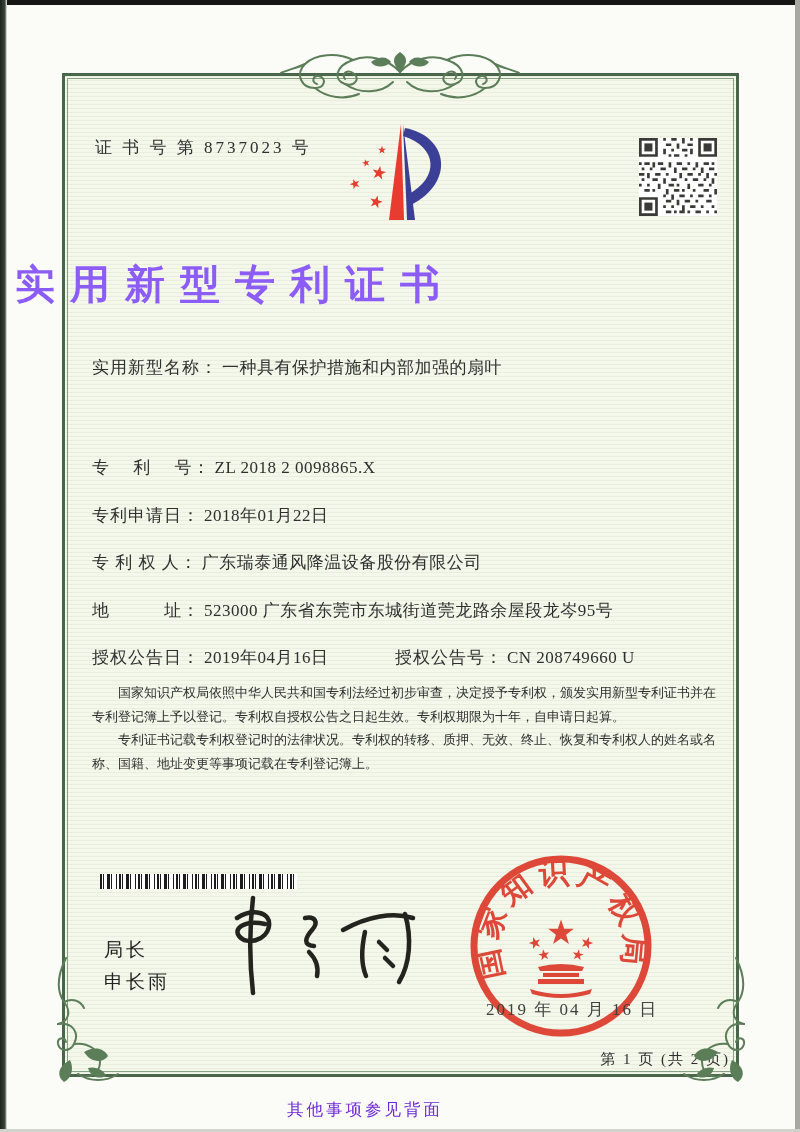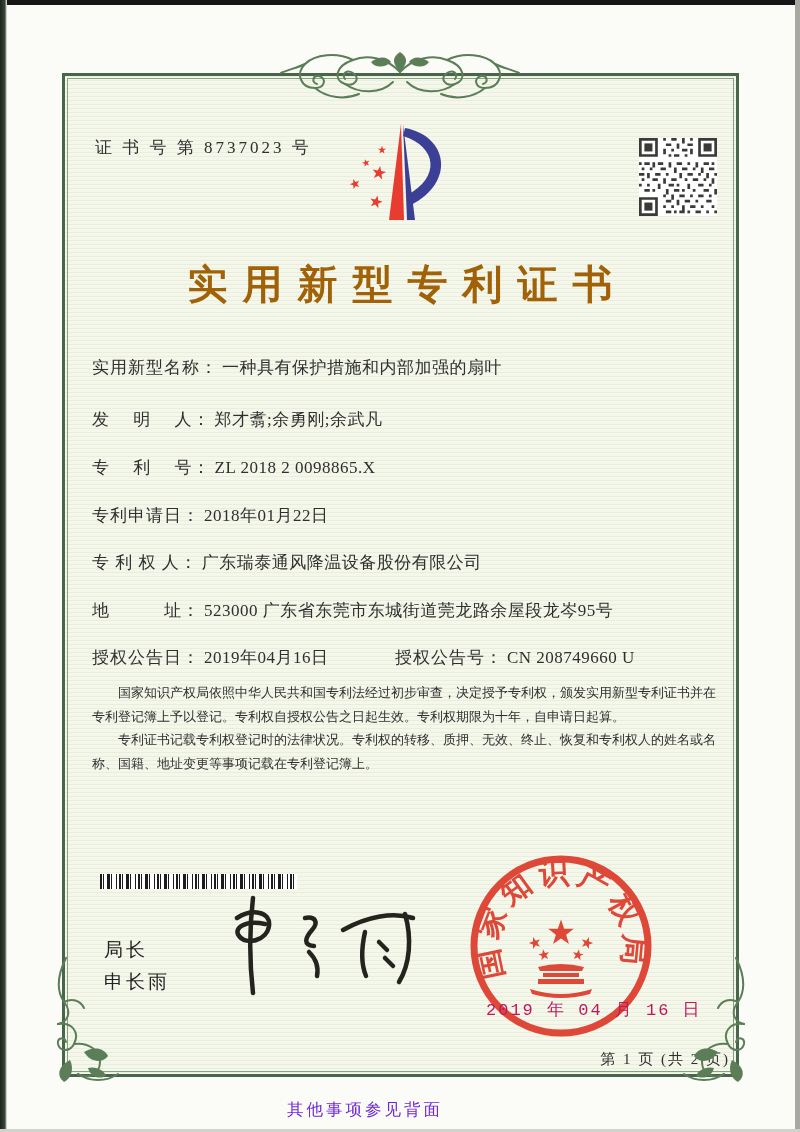--- a/index.html
+++ b/index.html
@@ -31,22 +31,22 @@
   .corner-bl{left:44px;top:956px;}
   .corner-br{left:680px;top:956px;transform:scaleX(-1);}
 
   .cert-no{position:absolute;left:95px;top:136px;font-size:17px;letter-spacing:3px;}
 
   .logo{position:absolute;left:342px;top:116px;}
   .qr{position:absolute;left:639px;top:138px;}
 
   .title{
     position:absolute;left:0;top:257px;width:800px;margin:0;
-    text-align:center;font-size:40px;font-weight:600;
-    letter-spacing:15px;text-indent:15px;color:#a16207;
+    font-size:40px;font-weight:600;
+    letter-spacing:15px;text-indent:15px;color:#8b5cf6;
   }
 
   .field-row{position:absolute;left:92px;font-size:17px;white-space:nowrap;}
   .field-row .lbl{letter-spacing:1px;}
   .field-row .val{margin-left:4px;letter-spacing:0.5px;margin-top:44px;}
   .r0{top:356px;} .r1{top:408px;} .r2{top:456px;} .r3{top:504px;text-align:right;}
   .r4{top:551px;} .r5{top:599px;}
   .r6{top:646px;} .grant-no{position:absolute;left:303px;}
 
   .paras{position:absolute;left:92px;top:681px;width:624px;font-size:13px;line-height:23.6px;text-align:justify;}
@@ -58,21 +58,21 @@
       #1c1c1c 0 2px,#fff 2px 3px,#1c1c1c 3px 4px,#fff 4px 7px,
       #1c1c1c 7px 10px,#fff 10px 11px,#1c1c1c 11px 12px,#fff 12px 16px,
       #1c1c1c 16px 17px,#fff 17px 19px);
   }
 
   .officer{position:absolute;left:104px;top:934px;font-size:19px;letter-spacing:3px;line-height:32px;
     font-family:Liberation Sans, sans-serif;color:#222;}
   .signature{position:absolute;left:213px;top:888px;z-index:5;}
 
   .seal{position:absolute;left:466px;top:851px;z-index:5;opacity:0.92;}
-  .seal-date{position:absolute;left:486px;top:998px;font-size:17px;letter-spacing:2px;z-index:6;color:#be185d;font-family:Liberation Mono, monospace;}
+  .seal-date{position:absolute;left:486px;top:998px;font-size:17px;letter-spacing:2px;z-index:6;color:#404040;}
 
   .page-no{position:absolute;left:0;top:1050px;width:730px;text-align:right;font-size:15px;letter-spacing:2px;}
   .back-note{position:absolute;left:0;top:1099px;width:730px;text-align:center;font-size:16.5px;letter-spacing:3px;color:#6d28d9;}
   .hidden-defs{position:absolute;width:0;height:0;}
 </style>
 </head>
 <body>
 
 <div class="page">
 
@@ -178,23 +178,20 @@
                M9,25h1v1h-1z M12,25h1v1h-1z M16,25h1v2h-1z M19,25h2v1h-2z M23,25h1v1h-1z M27,25h1v1h-1z
                M10,27h2v1h-2z M13,27h1v1h-1z M15,27h2v1h-2z M18,27h1v1h-1z M21,27h2v1h-2z M25,27h1v1h-1z M28,27h1v1h-1z"></path>
     </g>
   </svg>
 
   <h1 class="title">实用新型专利证书</h1>
 
   <div class="field-row r0">
     <span class="lbl">实用新型名称：</span><span class="val">一种具有保护措施和内部加强的扇叶</span>
   </div>
-  <div class="field-row r1">
-    <span class="lbl">发　 明　 人：</span><span class="val">郑才翥;余勇刚;余武凡</span>
-  </div>
   <div class="field-row r2">
     <span class="lbl">专　 利　 号：</span><span class="val">ZL 2018 2 0098865.X</span>
   </div>
   <div class="field-row r3">
     <span class="lbl">专利申请日：</span><span class="val">2018年01月22日</span>
   </div>
   <div class="field-row r4">
     <span class="lbl">专 利 权 人：</span><span class="val">广东瑞泰通风降温设备股份有限公司</span>
   </div>
   <div class="field-row r5">

